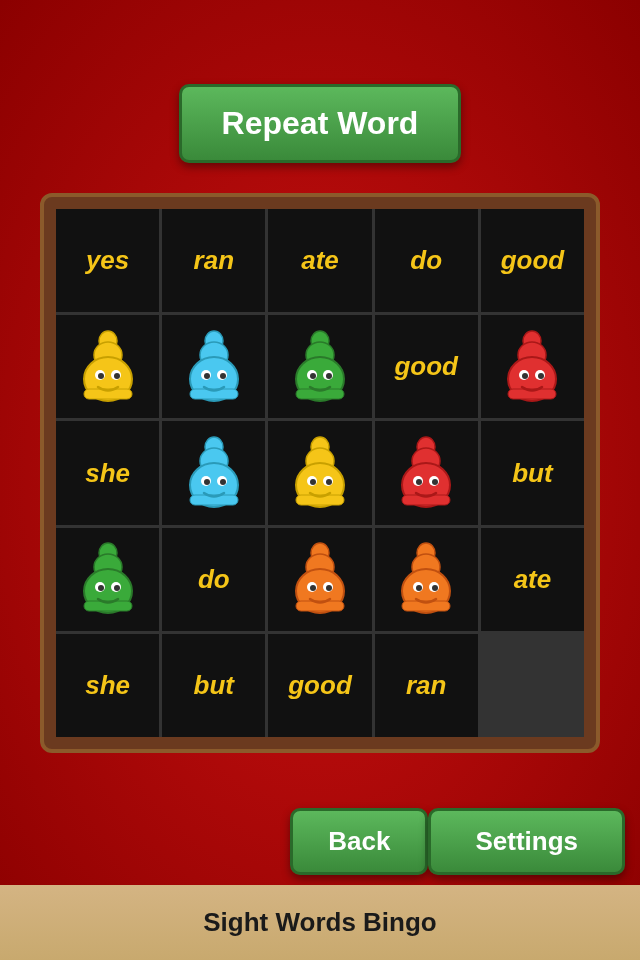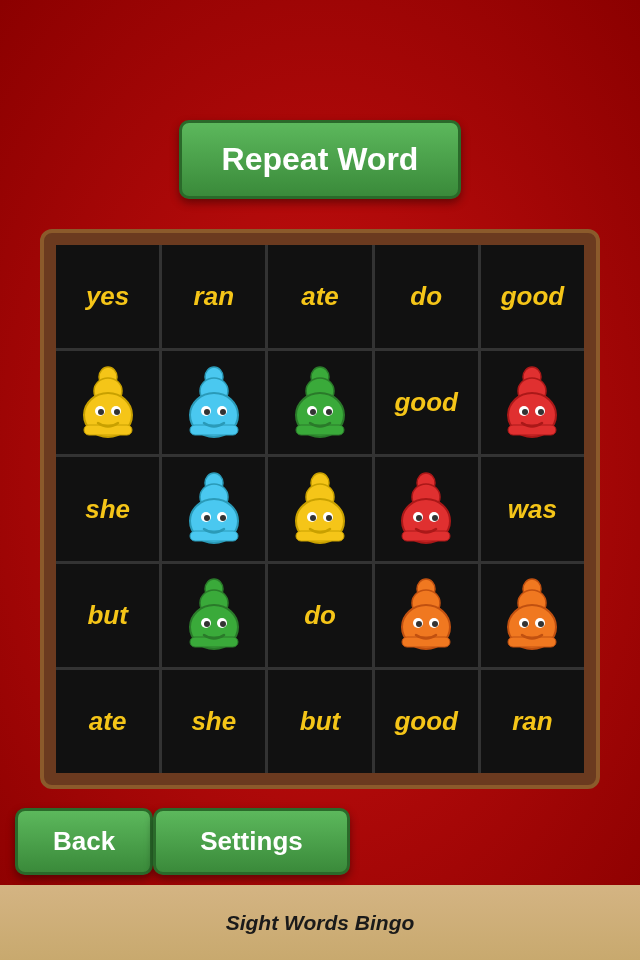--- a/index.html
+++ b/index.html
@@ -11,21 +11,21 @@
       font-family: Arial, sans-serif;
       overflow: hidden;
       position: relative;
     }
 
     
     #repeat-btn-container {
       display: flex;
       justify-content: center;
       align-items: center;
-      padding-top: 120px;
+      padding-top: 84px;
     }
 
     #repeat-btn {
       background: linear-gradient(to bottom, #5cb85c, #3a8a3a);
       color: white;
       font-size: 32px;
       font-weight: bold;
       padding: 18px 40px;
       border-radius: 10px;
       border: 3px solid #2a6a2a;
@@ -82,34 +82,33 @@
       left: 0;
       right: 0;
       height: 75px;
       background: linear-gradient(to bottom, #d4b483, #c8a96e);
       display: flex;
       align-items: center;
       justify-content: center;
     }
 
     #bottom-title {
-      font-size: 21px;
+      font-size: 26px;
       font-weight: bold;
       color: #1a1a1a;
-      font-style: italic;
     }
 
     
     #button-row {
       position: absolute;
       bottom: 85px;
       left: 0;
       right: 0;
       display: flex;
-      justify-content: flex-start;
+      justify-content: flex-end;
       align-items: center;
       padding: 0 15px;
     }
 
     .nav-btn {
       background: linear-gradient(to bottom, #5cb85c, #3a8a3a);
       color: white;
       font-size: 26px;
       font-weight: bold;
       padding: 15px 35px;
@@ -281,23 +280,20 @@
 
         <circle cx="32" cy="48" r="5" fill="white"></circle>
         <circle cx="48" cy="48" r="5" fill="white"></circle>
         <circle cx="33" cy="49" r="3" fill="#333"></circle>
         <circle cx="49" cy="49" r="3" fill="#333"></circle>
 
         <path d="M30 60 Q40 67 50 60" stroke="#aa1818" stroke-width="2.5" fill="none" stroke-linecap="round"></path>
       </svg>
     </div>
       <div class="cell">
-        <span class="cell-word">was</span>
-      </div>
-      <div class="cell">
         <span class="cell-word">but</span>
       </div>
       <div class="cell">
       <svg class="poop-svg" viewBox="0 0 80 80" xmlns="http://www.w3.org/2000/svg">
 
         <ellipse cx="40" cy="14" rx="9" ry="10" fill="#3aaa3a" stroke="#2a7a2a" stroke-width="1.5"></ellipse>
 
         <ellipse cx="40" cy="28" rx="14" ry="13" fill="#3aaa3a" stroke="#2a7a2a" stroke-width="1.5"></ellipse>
 
         <ellipse cx="40" cy="52" rx="24" ry="22" fill="#3aaa3a" stroke="#2a7a2a" stroke-width="2"></ellipse>

